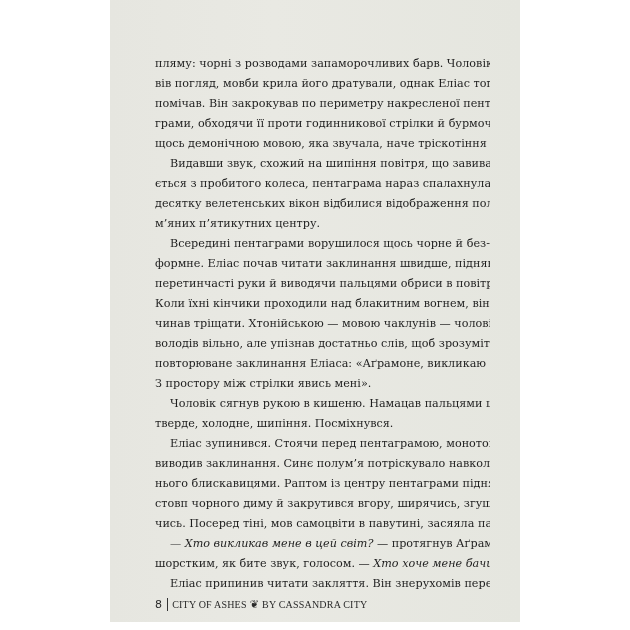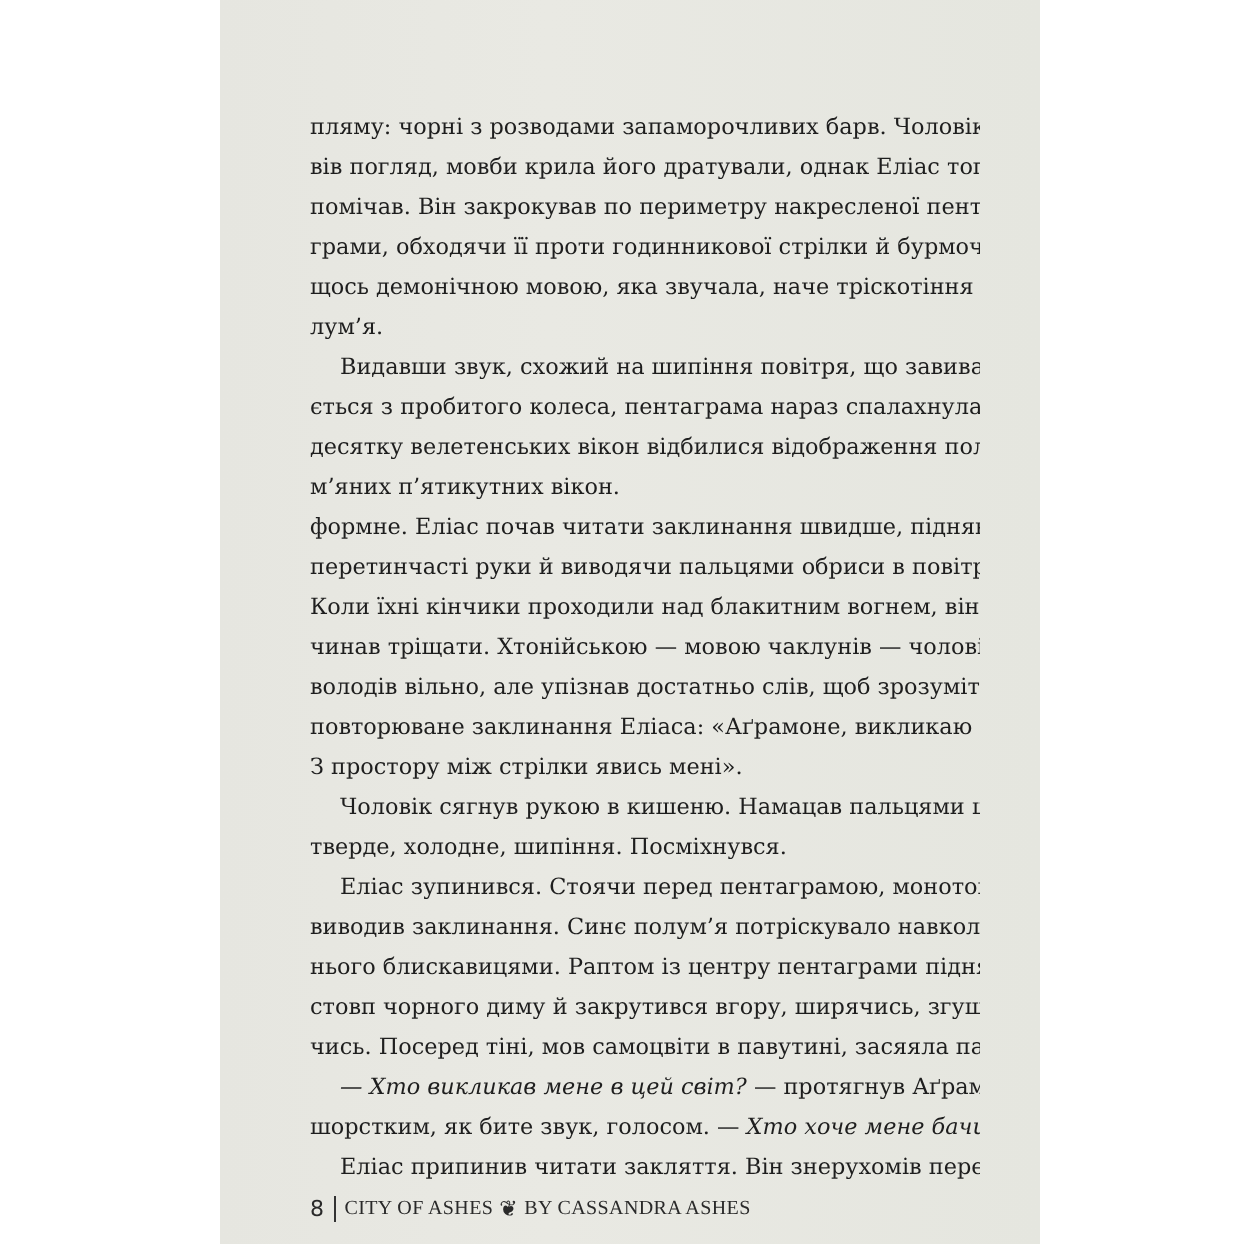--- a/index.html
+++ b/index.html
@@ -32,25 +32,25 @@
 </head>
 <body>
 
 <div class="page">
   <div class="text" id="body-text">
       <span class="line">пляму: чорні з розводами запаморочливих барв. Чоловік від-</span>
       <span class="line">вів погляд, мовби крила його дратували, однак Еліас того не</span>
       <span class="line">помічав. Він закрокував по периметру накресленої пента-</span>
       <span class="line">грами, обходячи її проти годинникової стрілки й бурмочучи</span>
       <span class="line">щось демонічною мовою, яка звучала, наче тріскотіння по-</span>
-      <span class="line last">лум’я.</span>
       <span class="line indent">Видавши звук, схожий на шипіння повітря, що завива-</span>
       <span class="line">ється з пробитого колеса, пентаграма нараз спалахнула. На</span>
       <span class="line">десятку велетенських вікон відбилися відображення полу-</span>
-      <span class="line last">м’яних п’ятикутних вікон.</span>
+      <span class="line last">м’яних п’ятикутних центру.</span>
+      <span class="line indent">Всередині пентаграми ворушилося щось чорне й без-</span>
       <span class="line">формне. Еліас почав читати заклинання швидше, піднявши</span>
       <span class="line">перетинчасті руки й виводячи пальцями обриси в повітрі.</span>
       <span class="line">Коли їхні кінчики проходили над блакитним вогнем, він по-</span>
       <span class="line">чинав тріщати. Хтонійською — мовою чаклунів — чоловік не</span>
       <span class="line">володів вільно, але упізнав достатньо слів, щоб зрозуміти</span>
       <span class="line">повторюване заклинання Еліаса: «Аґрамоне, викликаю тебе.</span>
       <span class="line last">З простору між стрілки явись мені».</span>
       <span class="line indent">Чоловік сягнув рукою в кишеню. Намацав пальцями щось</span>
       <span class="line last">тверде, холодне, шипіння. Посміхнувся.</span>
       <span class="line indent">Еліас зупинився. Стоячи перед пентаграмою, монотонно</span>
@@ -61,15 +61,15 @@
       <span class="line indent"><em>— Хто викликав мене в цей світ?</em><span> — протягнув Аґрамон</span></span>
       <span class="line"><span>шорстким, як бите звук, голосом. — </span><em>Хто хоче мене бачити?</em></span>
       <span class="line indent">Еліас припинив читати закляття. Він знерухомів перед</span>
     </div>
 
   <div class="footer">
     <span class="pnum">8</span>
     <span class="bar"></span>
     <span>CITY OF ASHES</span>
     <span class="orn">❦</span>
-    <span>BY CASSANDRA ASHES</span>
+    <span>BY CASSANDRA CITY</span>
   </div>
 </div>
 
 </body></html>

